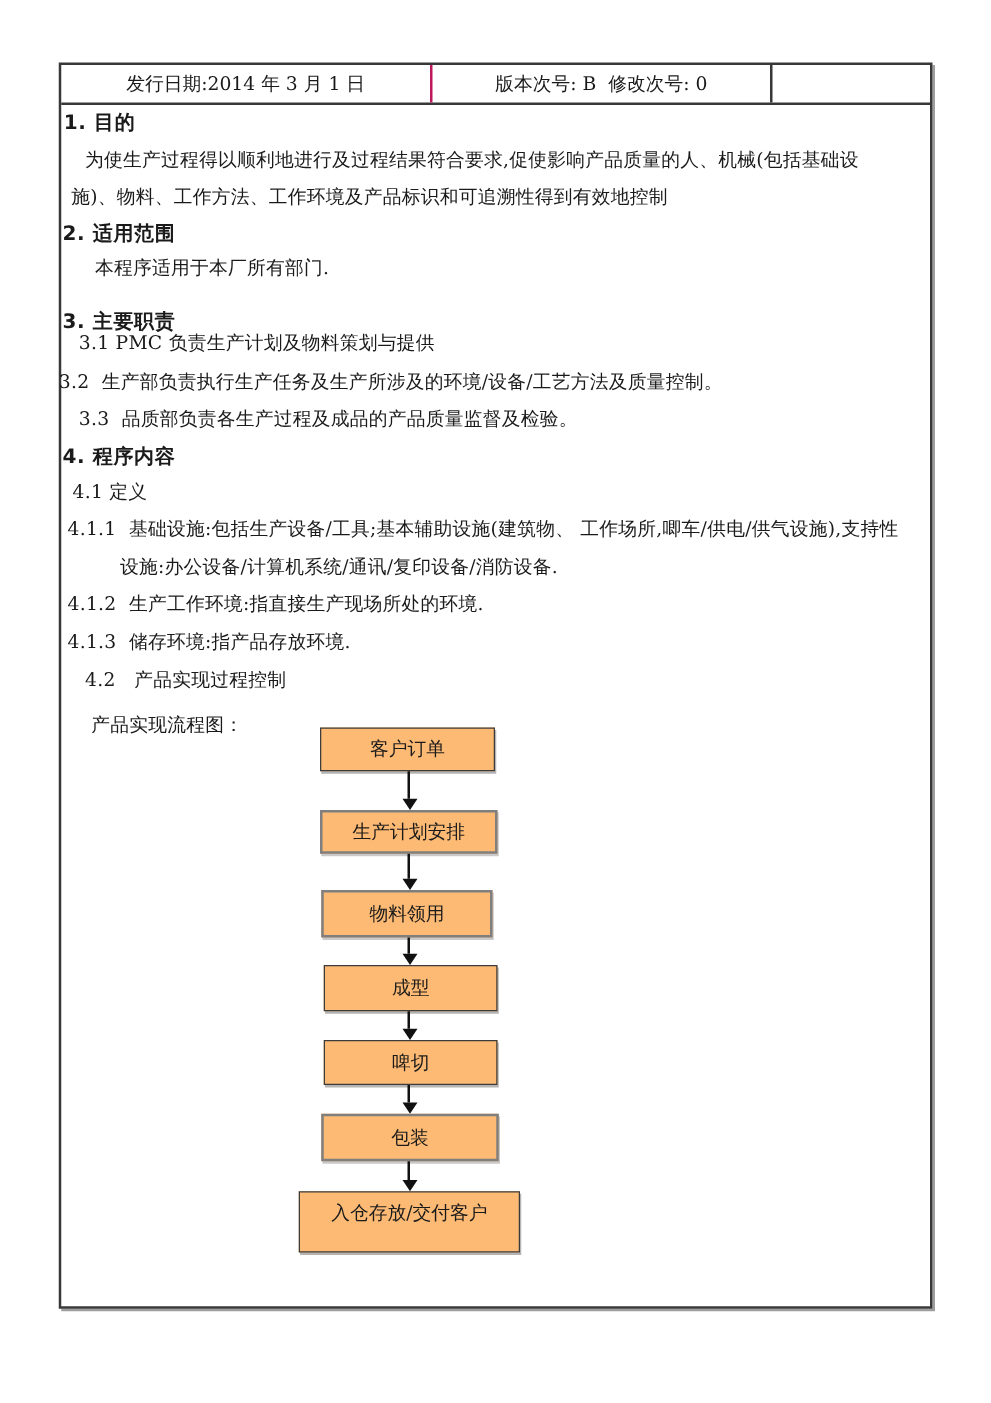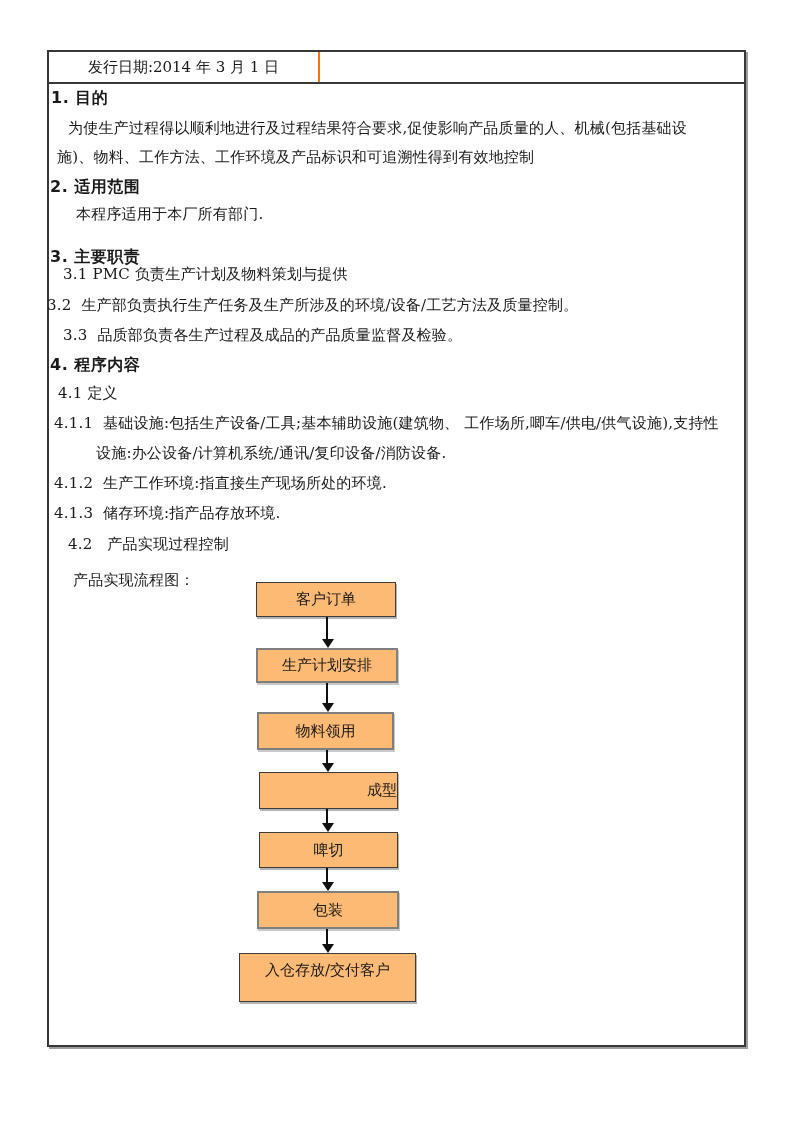--- a/index.html
+++ b/index.html
@@ -30,21 +30,21 @@
     border-bottom: 2px solid #383838;
     display: flex;
   }
   .header-cell {
     display: flex; align-items: center; justify-content: center;
     font-size: 15px;
     white-space: pre;
     box-sizing: border-box;
     height: 30px;
   }
-  .hc1 { width: 271px; border-right: 2px solid #f97316; }
+  .hc1 { width: 297px; border-right: 2px solid #be185d; }
   .hc2 { width: 272px; border-right: 2px solid #383838; }
   .hc3 { flex: 1; }
 
   
   .tline {
     position: absolute;
     font-size: 15px;
     white-space: pre;
     letter-spacing: 0.2px;
     line-height: 19px;
@@ -83,21 +83,21 @@
     font-size: 15px;
     background: #fdba74;
     white-space: pre;
   }
   .b-thin { border: 1px solid #3c3c3c; box-shadow: 1px 2px 0 #b4b4b4; }
   .b-gray { border: 2px solid #7f7f7f; box-shadow: 1px 2px 0 #c9c9c9; }
 
   .fb1 { left: 256px; top: 582px; width: 140px; height: 35px; }
   .fb2 { left: 256px; top: 648px; width: 142px; height: 35px; }
   .fb3 { left: 257px; top: 712px; width: 137px; height: 38px; }
-  .fb4 { left: 259px; top: 772px; width: 139px; height: 37px; justify-content: flex-end; }
+  .fb4 { left: 259px; top: 772px; width: 139px; height: 37px; }
   .fb5 { left: 259px; top: 832px; width: 139px; height: 36px; }
   .fb6 { left: 257px; top: 891px; width: 142px; height: 38px; }
   .fb7 { left: 239px; top: 953px; width: 177px; height: 49px;
          align-items: flex-start; padding-top: 7px; }
 
   
   .arrow {
     position: absolute;
     left: 326px;
     width: 0;
@@ -118,20 +118,21 @@
   .a4 { top: 809px; height: 14px; }
   .a5 { top: 868px; height: 14px; }
   .a6 { top: 929px; height: 15px; }
 </style>
 </head>
 <body>
 
 <div class="doc-frame">
   <div class="header-row">
     <div class="header-cell hc1">发行日期:2014 年 3 月 1 日</div>
+    <div class="header-cell hc2">版本次号: B  修改次号: 0</div>
   </div>
 </div>
 
 <div class="tline thead l-s1t">1. 目的</div>
 <div class="tline l-s1a">为使生产过程得以顺利地进行及过程结果符合要求,促使影响产品质量的人、机械(包括基础设</div>
 <div class="tline l-s1b">施)、物料、工作方法、工作环境及产品标识和可追溯性得到有效地控制</div>
 
 <div class="tline thead l-s2t">2. 适用范围</div>
 <div class="tline l-s2a">本程序适用于本厂所有部门.</div>
 

